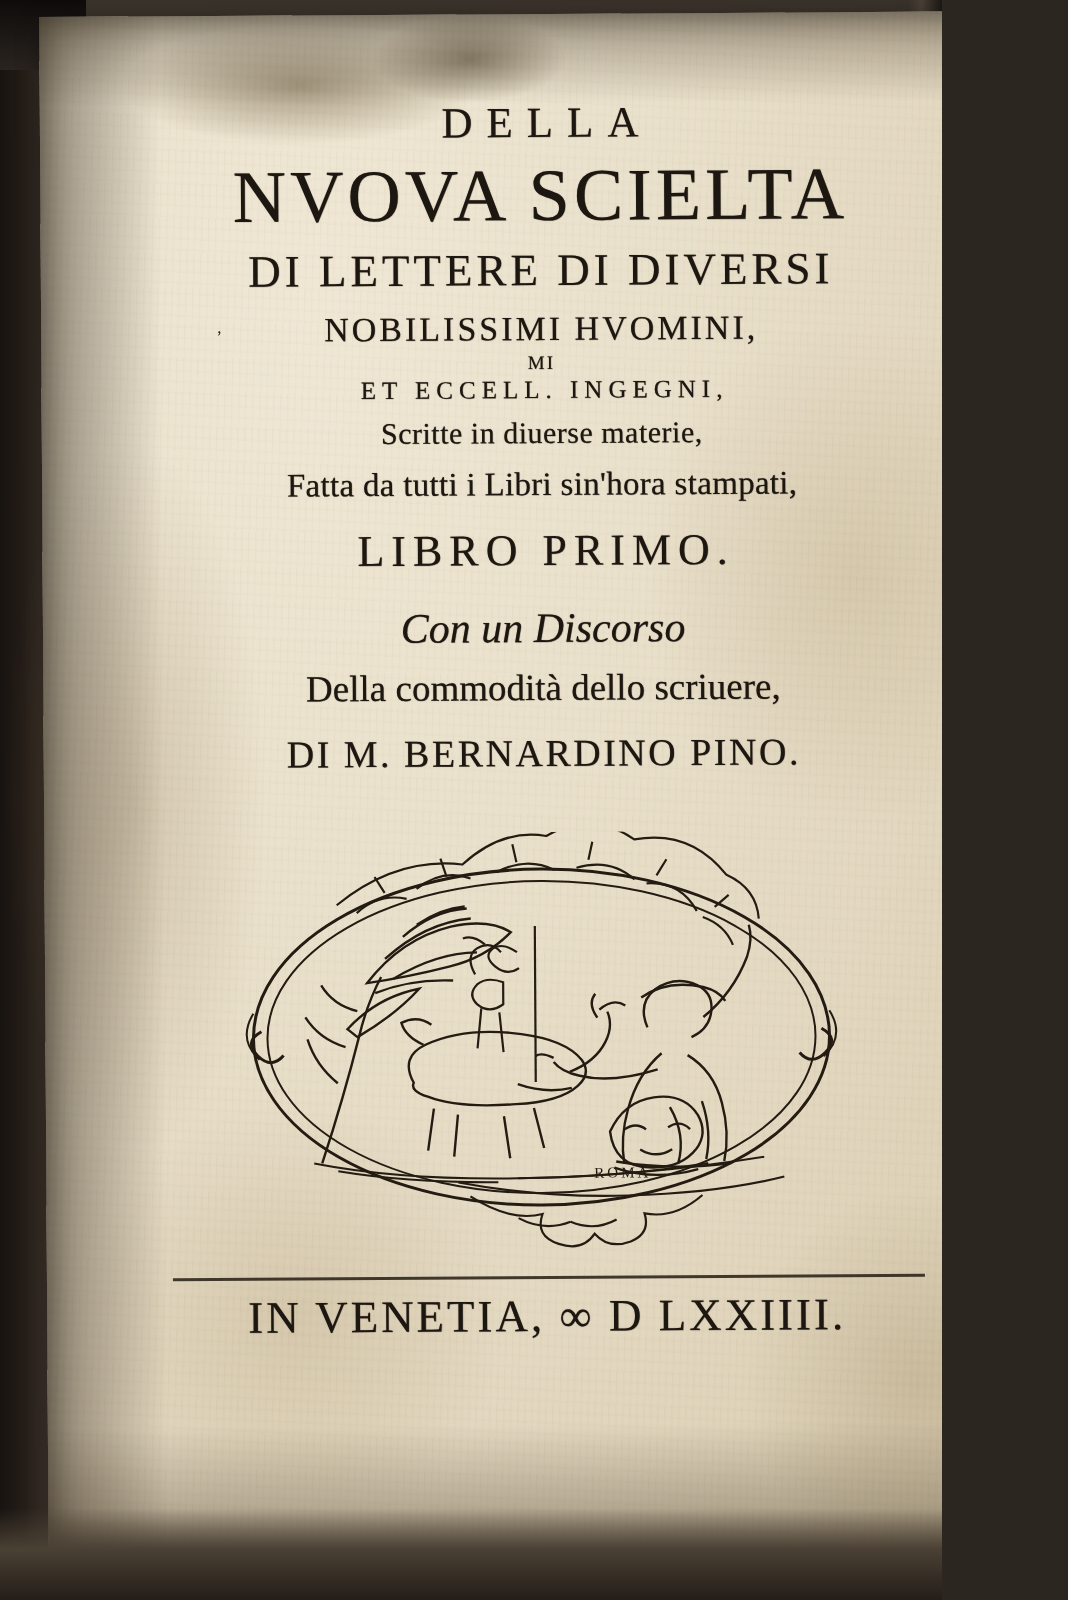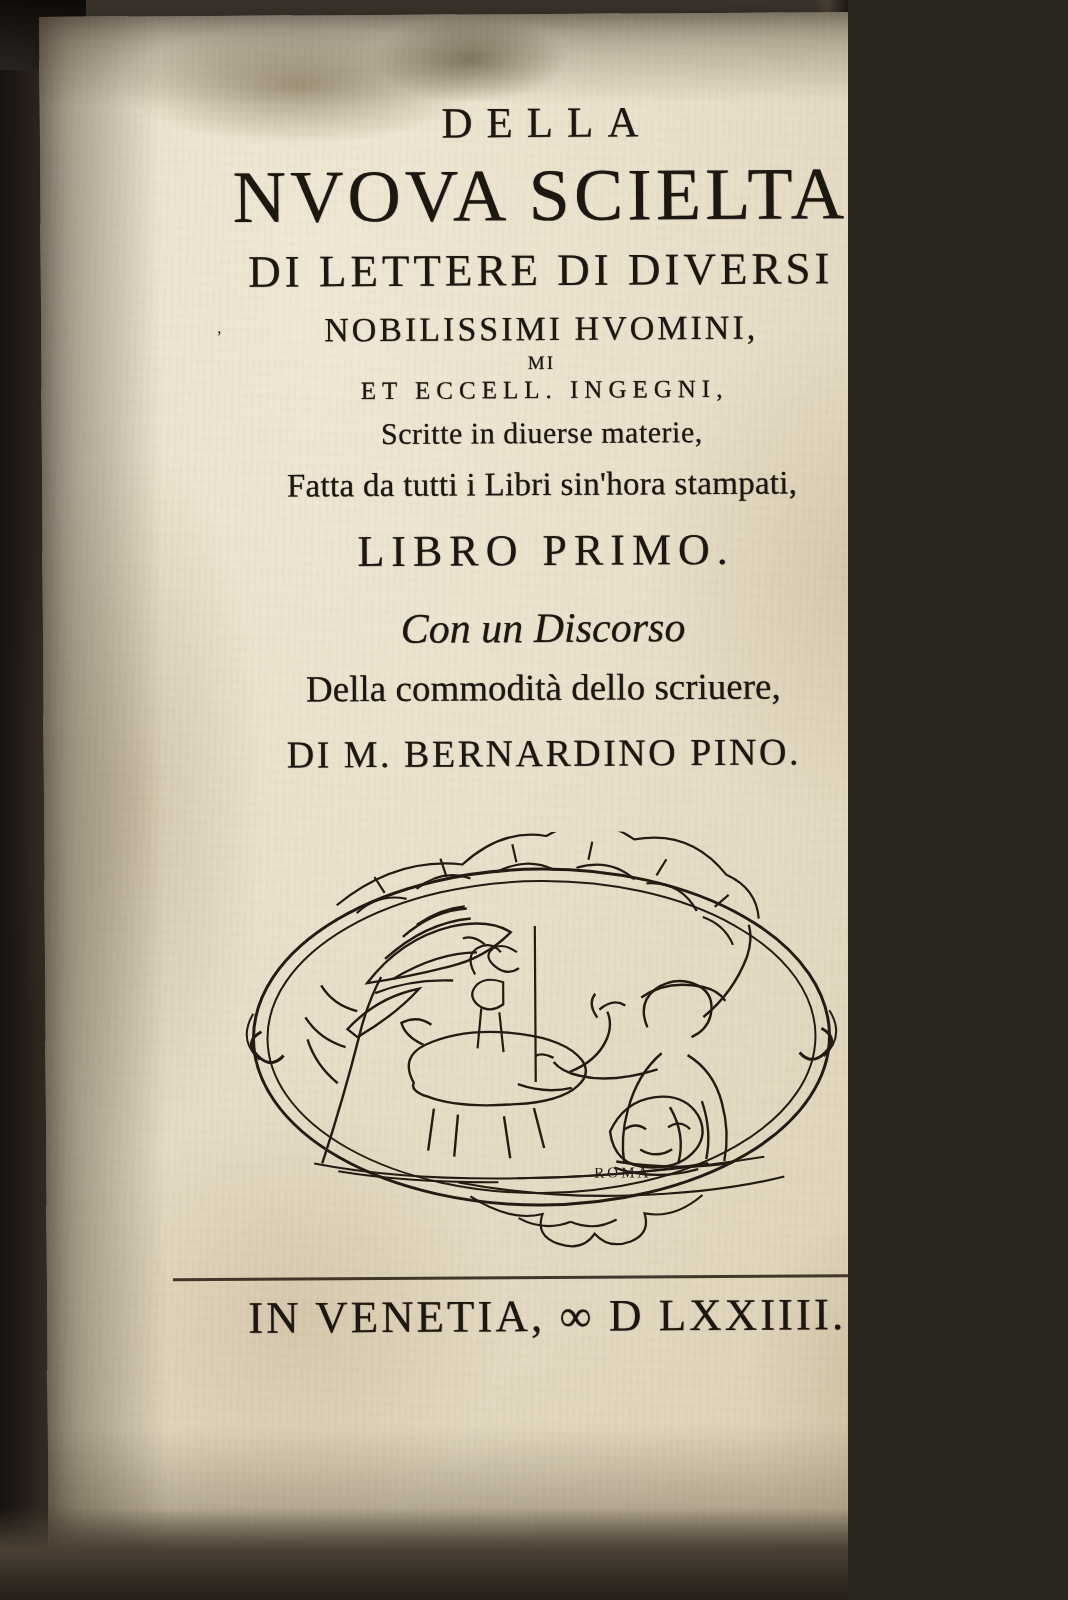--- a/index.html
+++ b/index.html
@@ -1,18 +1,18 @@
 <!DOCTYPE html>
 <html><head>
 <meta charset="utf-8">
 <style>
   html,body{margin:0;padding:0;background:#2b2620;}
   body{width:1068px;height:1600px;overflow:hidden;font-family:"Liberation Serif",serif;}
 
-  #page{position:relative;width:848px;height:1600px;overflow:hidden;
+  #page{position:relative;width:942px;height:1600px;overflow:hidden;
         background:#3a332b;}
 
   
   .gutter-left{position:absolute;left:0;top:0;width:86px;height:1600px;
       background:linear-gradient(90deg,#171310 0%,#241d18 28%,#3c332a 58%,#6a5c49 82%,#8d7d64 100%);}
   .gutter-left-top{position:absolute;left:0;top:0;width:86px;height:70px;
       background:linear-gradient(180deg,#0e0c0a 0%,#2a2420 100%);}
   .gutter-bottom{position:absolute;left:0;bottom:0;width:1068px;height:92px;
       background:linear-gradient(0deg,#241e18 0%,#4a4034 55%,rgba(74,64,52,0) 100%);}
   .gutter-right{position:absolute;right:0;top:0;width:34px;height:1600px;

